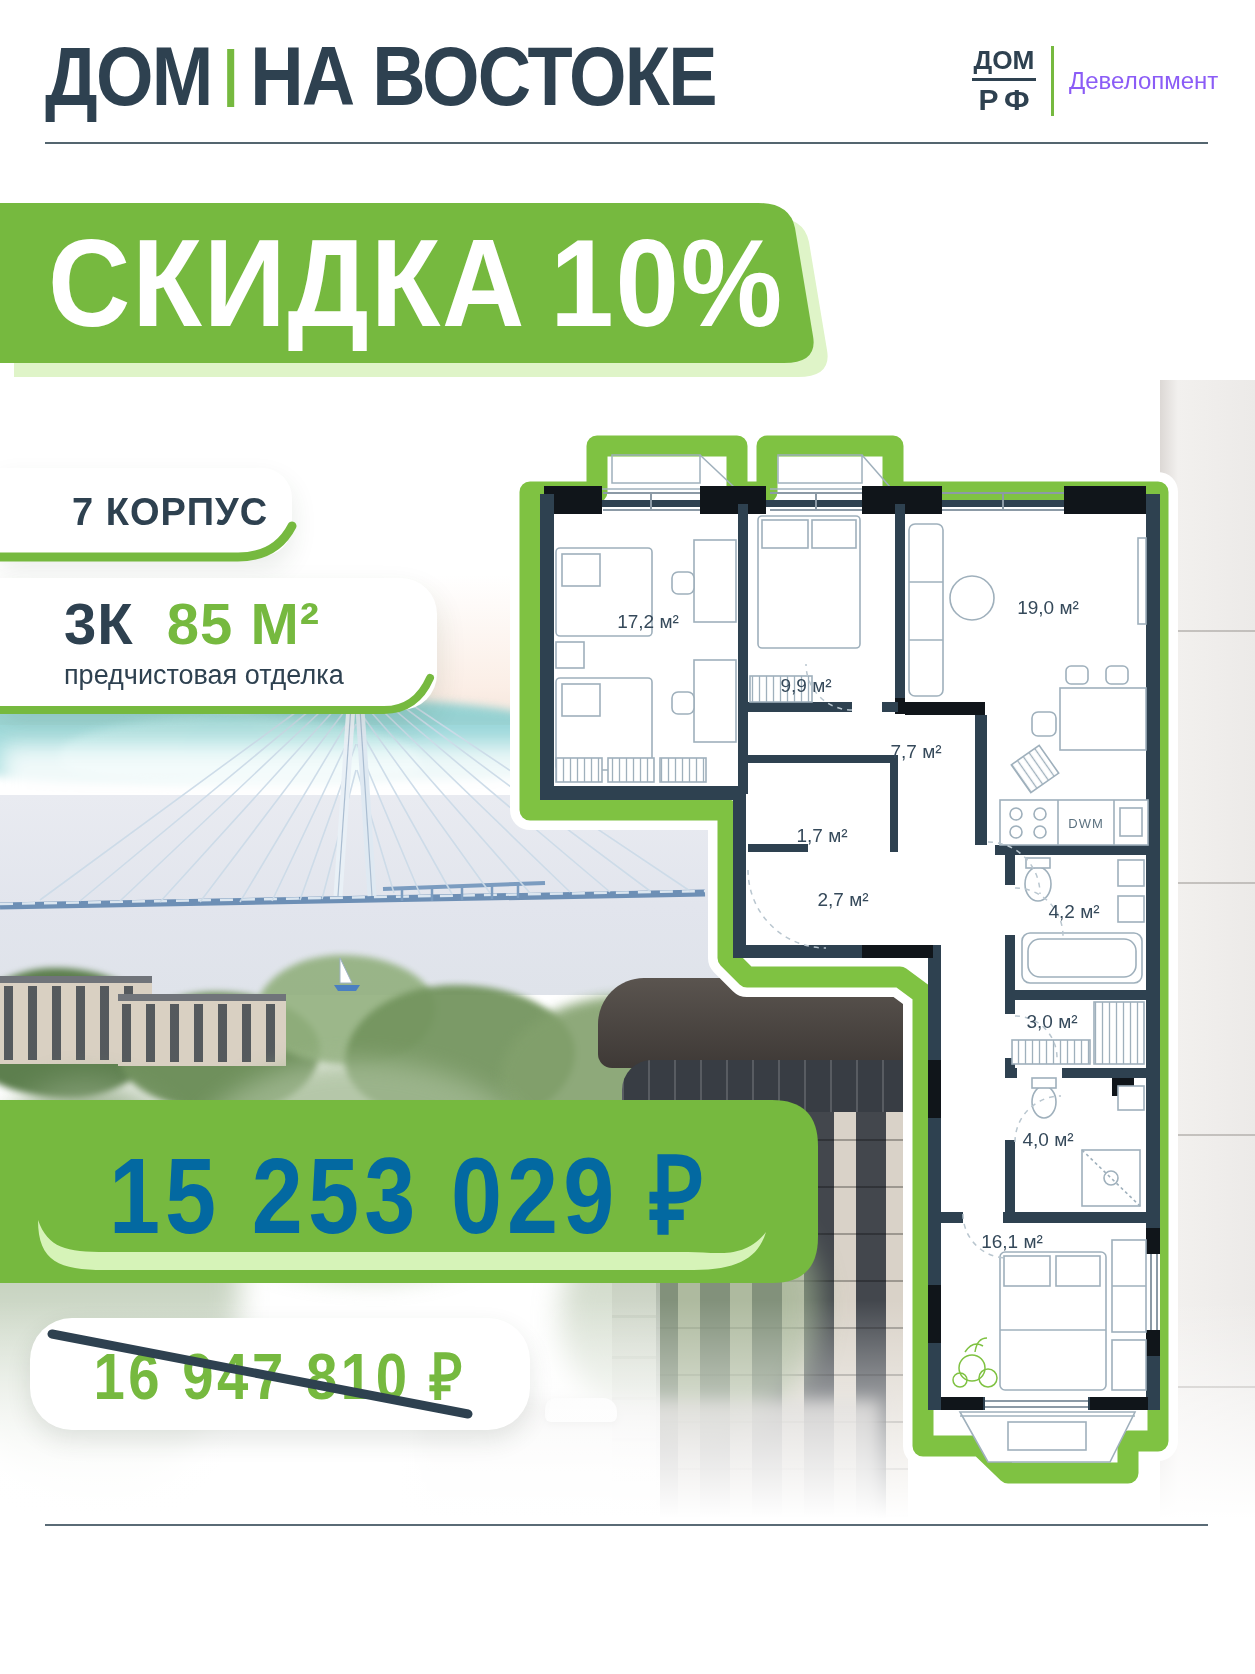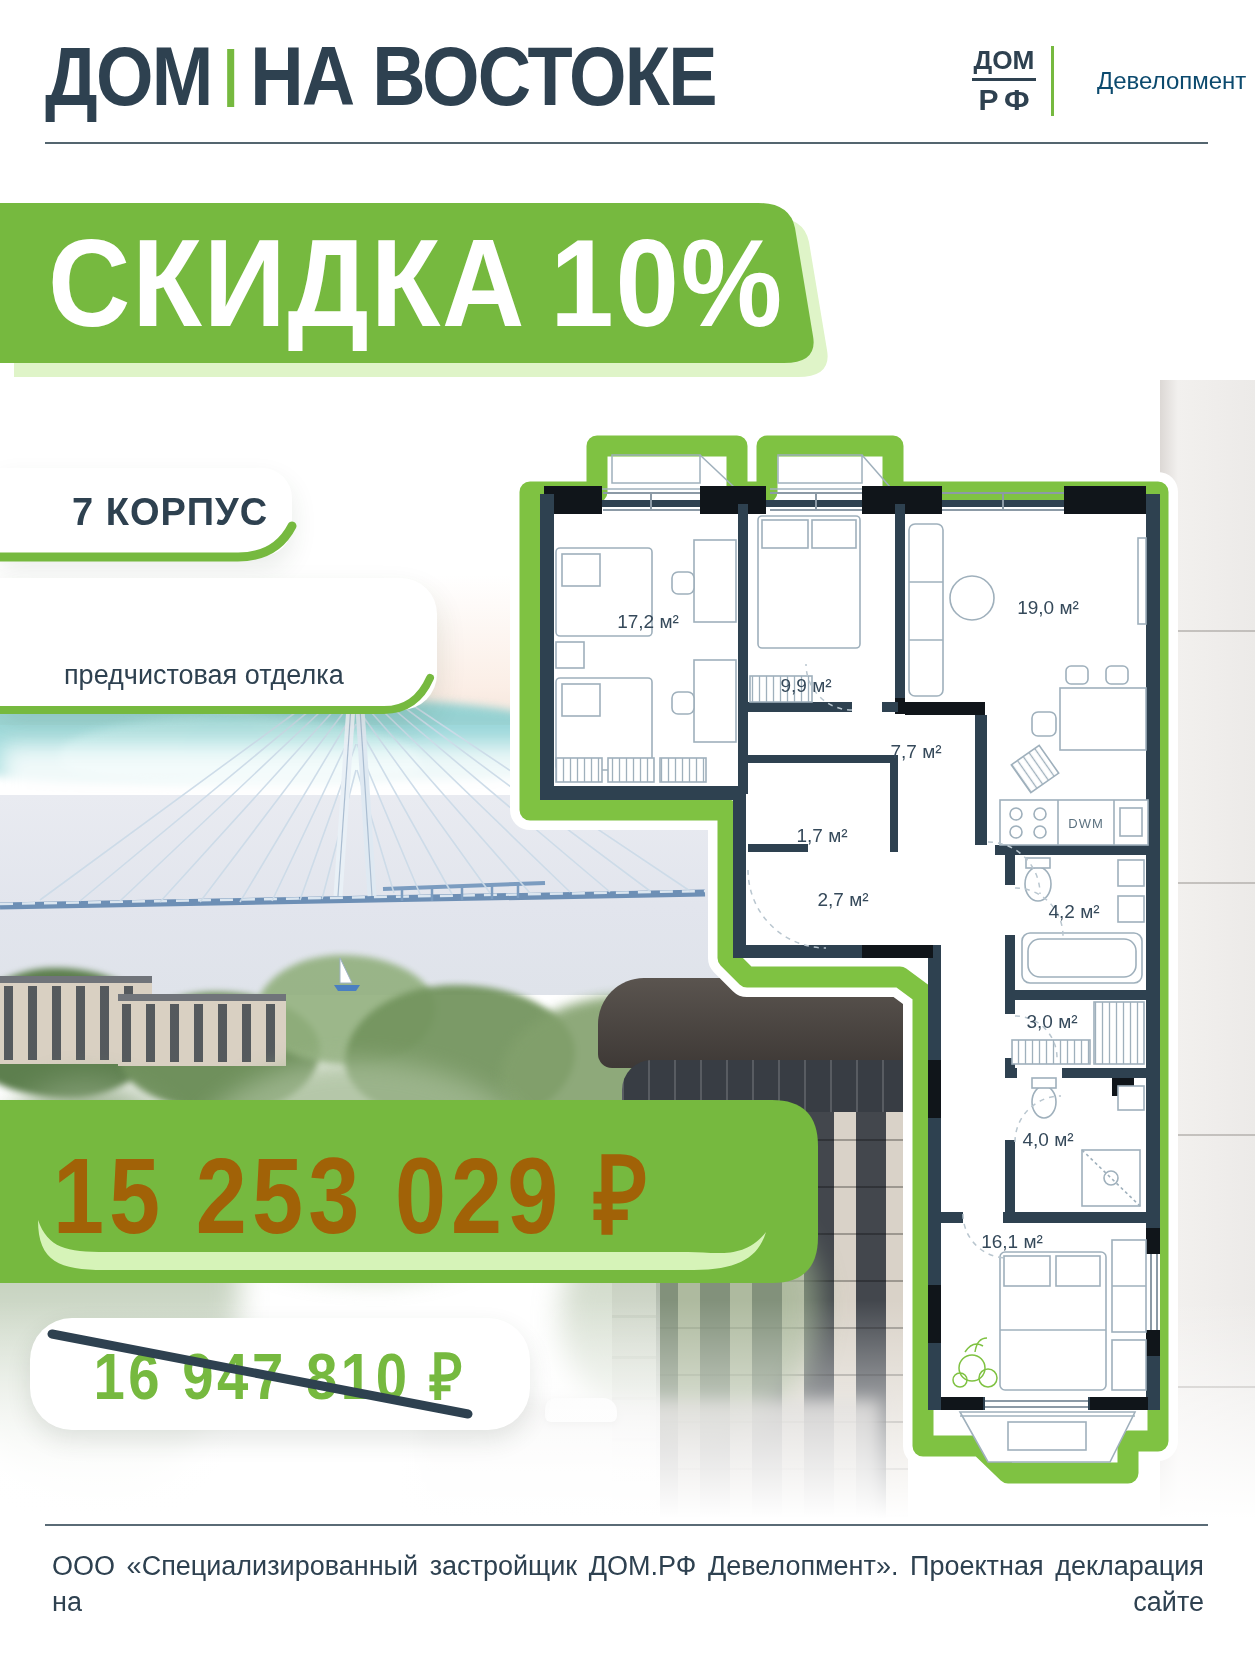--- a/index.html
+++ b/index.html
@@ -20,21 +20,21 @@
   .header-sep {
     display:inline-block; width:8px; height:58px; background:#76B93F;
     margin:0 18px; vertical-align:-2px;
   }
   .logo { position:absolute; left:972px; top:42px; height:78px; display:flex; align-items:center; gap:15px; }
   .logo-mark { color:#2E4150; text-align:center; width:64px; }
   .logo-mark .lm-top { font-size:25px; font-weight:800; letter-spacing:0px; transform:scaleX(1.05); }
   .logo-mark .lm-rule { height:3px; background:#2E4150; margin:3px 0 2px 0; }
   .logo-mark .lm-bot { font-size:30px; font-weight:800; letter-spacing:6px; padding-left:6px; }
   .logo-bar { width:3px; height:70px; background:#76B93F; }
-  .logo-label { font-size:24px; color:#0c4a6e; font-weight:500;margin-left:28px; }
+  .logo-label { font-size:24px; color:#8b5cf6; font-weight:500; }
   .header-rule { position:absolute; left:45px; top:142px; width:1163px; height:2px; background:#54656F; }
 
   
   .discount-wrap { position:absolute; left:0; top:203px; width:840px; height:180px; }
   .discount-text {
     position:absolute; left:48px; top:203px; height:160px; display:flex; align-items:center;
     font-size:124px; font-weight:800; color:#fff; letter-spacing:2px; white-space:nowrap;
     transform:scaleX(.92); transform-origin:left center;
   }
   .discount-text .dv { margin-left:26px; }
@@ -48,22 +48,22 @@
   
   .apt-card { position:absolute; left:0; top:578px; width:437px; height:132px; background:#fff;
     border-radius:0 36px 36px 0; box-shadow:0 14px 30px rgba(40,70,40,.12); }
   .apt-line1 { position:absolute; left:64px; top:12px; font-size:58px; font-weight:800; white-space:nowrap; letter-spacing:1px; }
   .apt-line1 .rooms { color:#2E4150; }
   .apt-line1 .area { color:#76B93F; margin-left:16px; }
   .apt-line2 { position:absolute; left:64px; top:82px; font-size:27px; font-weight:500; color:#2E4150; }
 
   
   .price-text {
-    position:absolute; left:0; top:1100px; width:818px; height:183px; display:flex; align-items:center; justify-content:flex-start;
-    font-size:108px; font-weight:800; color:#a16207; letter-spacing:6px; white-space:nowrap;
+    position:absolute; left:0; top:1100px; width:818px; height:183px; display:flex; align-items:center; justify-content:center;
+    font-size:108px; font-weight:800; color:#0369a1; letter-spacing:6px; white-space:nowrap;
   }
   .price-text > span { transform:scaleX(.85); }
 
   
   .old-price { position:absolute; left:30px; top:1318px; width:500px; height:112px; background:#fff;
     border-radius:42px; box-shadow:0 10px 24px rgba(40,60,40,.12);
     display:flex; align-items:center; justify-content:center; }
   .old-price span { font-size:64px; font-weight:800; color:#76B93F; letter-spacing:4px; white-space:nowrap;
     transform:scaleX(.88); }
 
@@ -441,20 +441,24 @@
   </div>
 
   <div class="bbadge z4">
     <span>7 КОРПУС</span>
   </div>
   <svg class="abs z4" style="left:0;top:510px" width="310" height="60" viewBox="0 0 310 60">
     <path d="M0,47 H238 Q276,47 292,16" stroke="#76B93F" stroke-width="9" fill="none" stroke-linecap="round"></path>
   </svg>
 
   <div class="apt-card z4">
+    <div class="apt-line1">
+      <span class="rooms">3К</span>
+      <span class="area">85 М²</span>
+    </div>
     <div class="apt-line2">предчистовая отделка</div>
   </div>
   <svg class="abs z4" style="left:0;top:664px" width="448" height="58" viewBox="0 0 448 58">
     <path d="M0,46 H384 Q416,46 430,14" stroke="#76B93F" stroke-width="8" fill="none" stroke-linecap="round"></path>
   </svg>
 
   <svg class="abs z4" style="left:0;top:1100px" width="834" height="198" viewBox="0 0 834 198">
     <path d="M0,0 H772 Q818,0 818,46 V137 Q818,183 772,183 H0 Z" fill="#76B93F"></path>
     <path d="M38,120 C38,162 60,170 104,170 H694 C738,170 758,158 766,132 C744,160 716,152 688,152 H106 C66,152 48,148 38,120 Z" fill="#D6F3B8"></path>
   </svg>
@@ -464,16 +468,15 @@
 
   <div class="old-price z4">
     <span>16 947 810 ₽</span>
   </div>
   <svg class="abs z5" style="left:30px;top:1318px" width="500" height="112" viewBox="0 0 500 112">
     <line x1="22" y1="16" x2="438" y2="96" stroke="#2E4150" stroke-width="9" stroke-linecap="round"></line>
   </svg>
 
   <div class="footer-rule z4"></div>
   <div class="footer-text z4">
-    <div class="l1">ООО «Специализированный застройщик ДОМ.РФ Девелопмент». Проектная декларация на сайте</div>
   </div>
 
 </div>
 
 </body></html>

